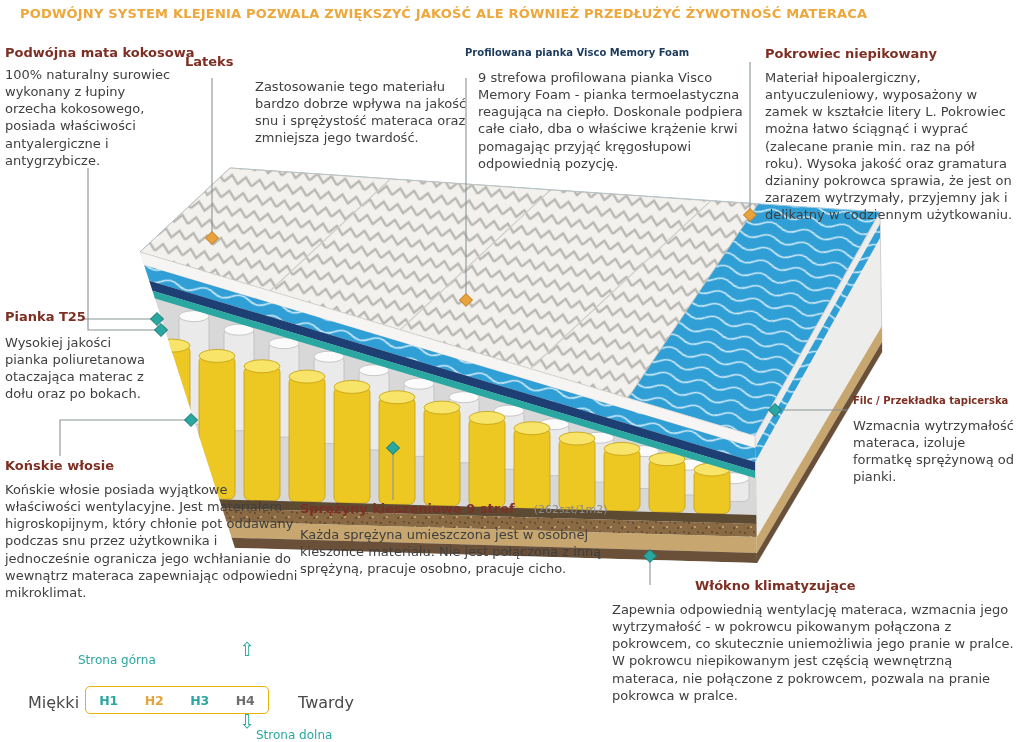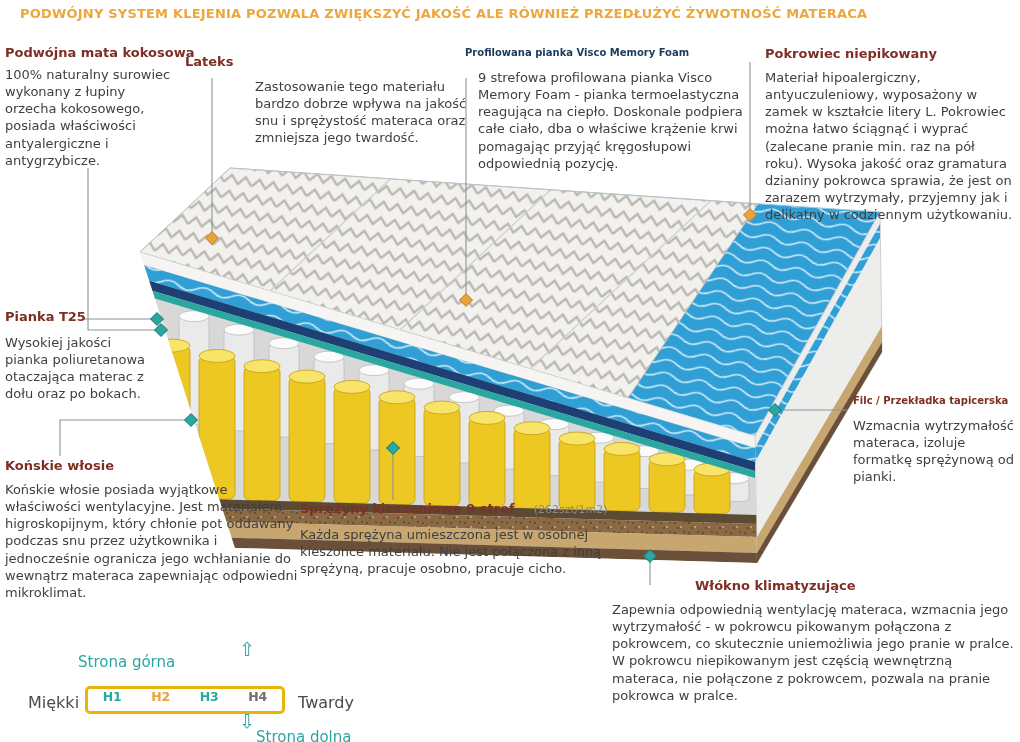--- a/index.html
+++ b/index.html
@@ -7,26 +7,26 @@
   body{position:relative;overflow:hidden;background:#ffffff;
        font-family:"DejaVu Sans","Liberation Sans",sans-serif;color:#3f3f3f}
   .header{position:absolute;top:6px;left:20px;width:880px;
           font-size:13px;font-weight:bold;color:#eda73a;letter-spacing:.2px}
   .note-h{position:absolute;font-size:13px;font-weight:bold;color:#7e2f23;line-height:1.15}
   .note-h.navy{color:#1b3a5c}
   .note-h.nowrap{white-space:nowrap;font-size:10px}
   .note-b{position:absolute;font-size:13px;line-height:1.32;color:#3f3f3f}
   .suffix{color:#8a8a8a;font-weight:normal;font-size:11px;margin-left:19px}
   #art{position:absolute;left:0;top:0}
-  .s-label{position:absolute;font-size:15px;color:#2aa7a0}
+  .s-label{position:absolute;font-size:12px;color:#2aa7a0}
   .arrow{position:absolute;color:#2aa7a0;font-size:19px;line-height:1}
   .soft-hard{position:absolute;font-size:16px;color:#4a4a4a}
-  .scale-box{position:absolute;left:85px;top:686px;width:200px;height:28px;
-             border:3px solid #eab308;border-radius:5px;background:#fff;
-             display:flex;align-items:flex-start;justify-content:space-around}
+  .scale-box{position:absolute;left:85px;top:686px;width:184px;height:28px;
+             border:1px solid #eab308;border-radius:5px;background:#fff;
+             display:flex;align-items:center;justify-content:space-around}
   .lvl{font-size:12.5px;font-weight:bold}
 </style>
 </head>
 <body>
 
 <svg id="art" width="1020" height="742" viewBox="0 0 1020 742">
   <defs>
     <pattern id="zig" width="28" height="16" patternUnits="userSpaceOnUse" patternTransform="rotate(10)">
       <rect width="28" height="16" fill="#f2f1ee"></rect>
       <path d="M0,12 L7,4 L14,12 L21,4 L28,12" fill="none" stroke="#b9b7b2" stroke-width="2.4"></path>

